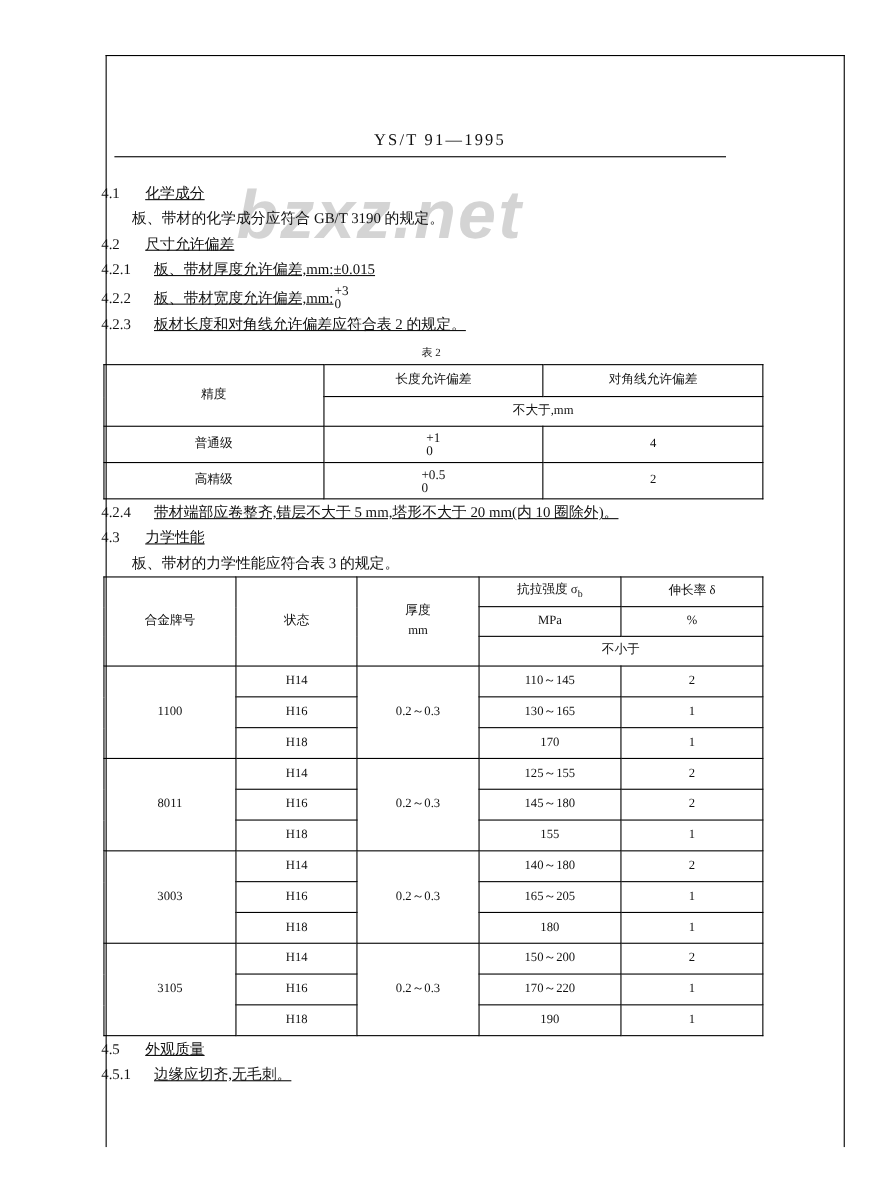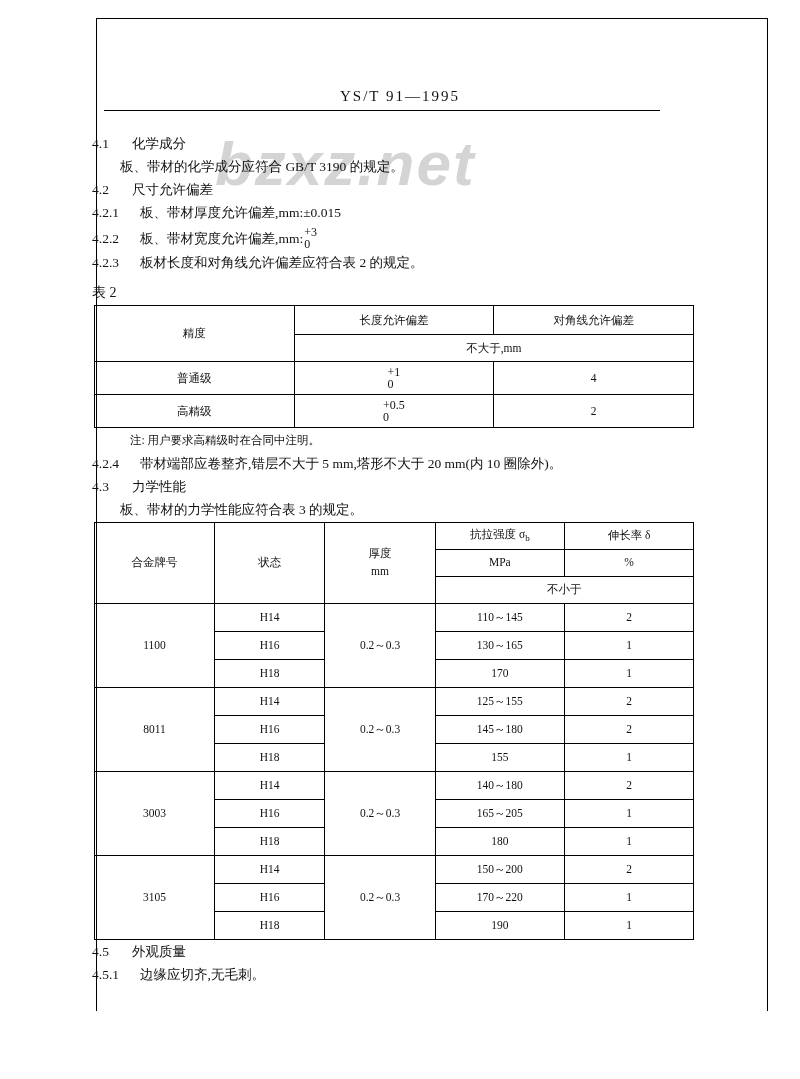--- a/index.html
+++ b/index.html
@@ -8,20 +8,21 @@
     background: #ffffff;
   }
   .page {
     position: relative;
     width: 800px;
     height: 1011px;
     background: #ffffff;
     font-family: "Liberation Serif", serif;
     color: #111;
     overflow: hidden;
+    margin-top: 32px;
   }
   
   .frame-left {
     position: absolute;
     left: 96px;
     top: 18px;
     width: 1px;
     height: 1043px;
     background: #000;
   }
@@ -82,20 +83,21 @@
     font-weight: bold;
     font-family: "Liberation Sans", sans-serif;
     font-size: 13.5px;
     margin: 2px 0 6px 0;
   }
   .h-sec .num { margin-right: 12px; }
 
   .clause {
     margin: 2px 0;
     white-space: nowrap;
+    text-decoration: underline;
   }
   .clause .num {
     display: inline-block;
     min-width: 40px;
   }
   .clause .num.wide {
     min-width: 48px;
   }
   .indent-body {
     margin: 1px 0 1px 28px;
@@ -106,21 +108,22 @@
     vertical-align: -0.45em;
     text-align: left;
     line-height: 1.05;
     font-size: 12px;
     margin: 0 1px;
   }
   .frac .top { display: block; }
   .frac .bot { display: block; }
 
   .tbl-title {
-    font-size: 14px;
+    text-align: center;
+    font-size: 10px;
     margin: 8px 0 2px 0;
   }
 
   table.doc {
     border-collapse: collapse;
     font-size: 11.5px;
     font-family: "Liberation Serif", serif;
   }
   table.doc td, table.doc th {
     border: 1px solid #000;
@@ -236,21 +239,20 @@
         <td>4</td>
       </tr>
       <tr class="r4">
         <td>高精级</td>
         <td><span class="frac"><span class="top">+0.5</span><span class="bot">0</span></span></td>
         <td>2</td>
       </tr>
     </tbody>
       </table>
 
-    <div class="note">注: 用户要求高精级时在合同中注明。</div>
 
     <div class="clause">
       <span class="num wide">4.2.4</span><span>带材端部应卷整齐,错层不大于 5 mm,塔形不大于 20 mm(内 10 圈除外)。</span>
     </div>
 
     <div class="clause">
       <span class="num">4.3</span><span>力学性能</span>
     </div>
     <div class="indent-body">板、带材的力学性能应符合表 3 的规定。</div>
 

